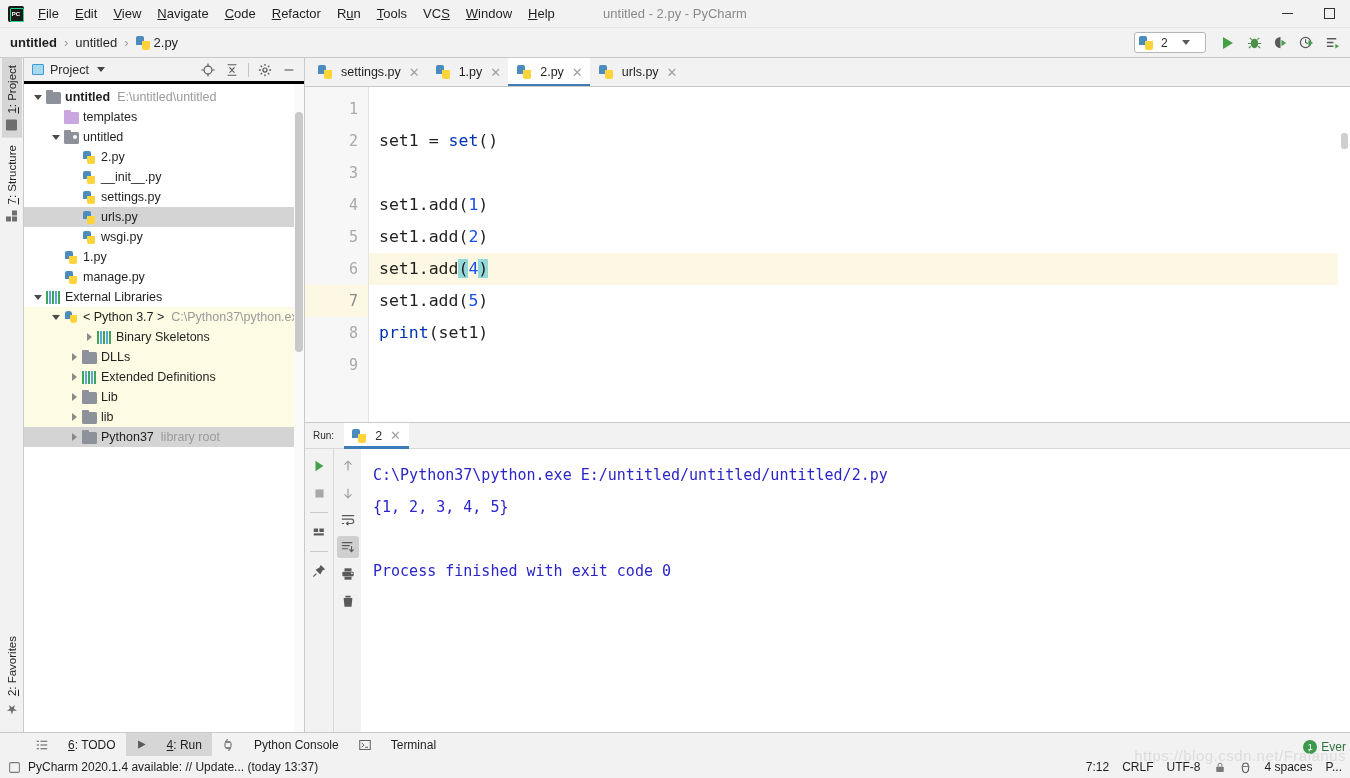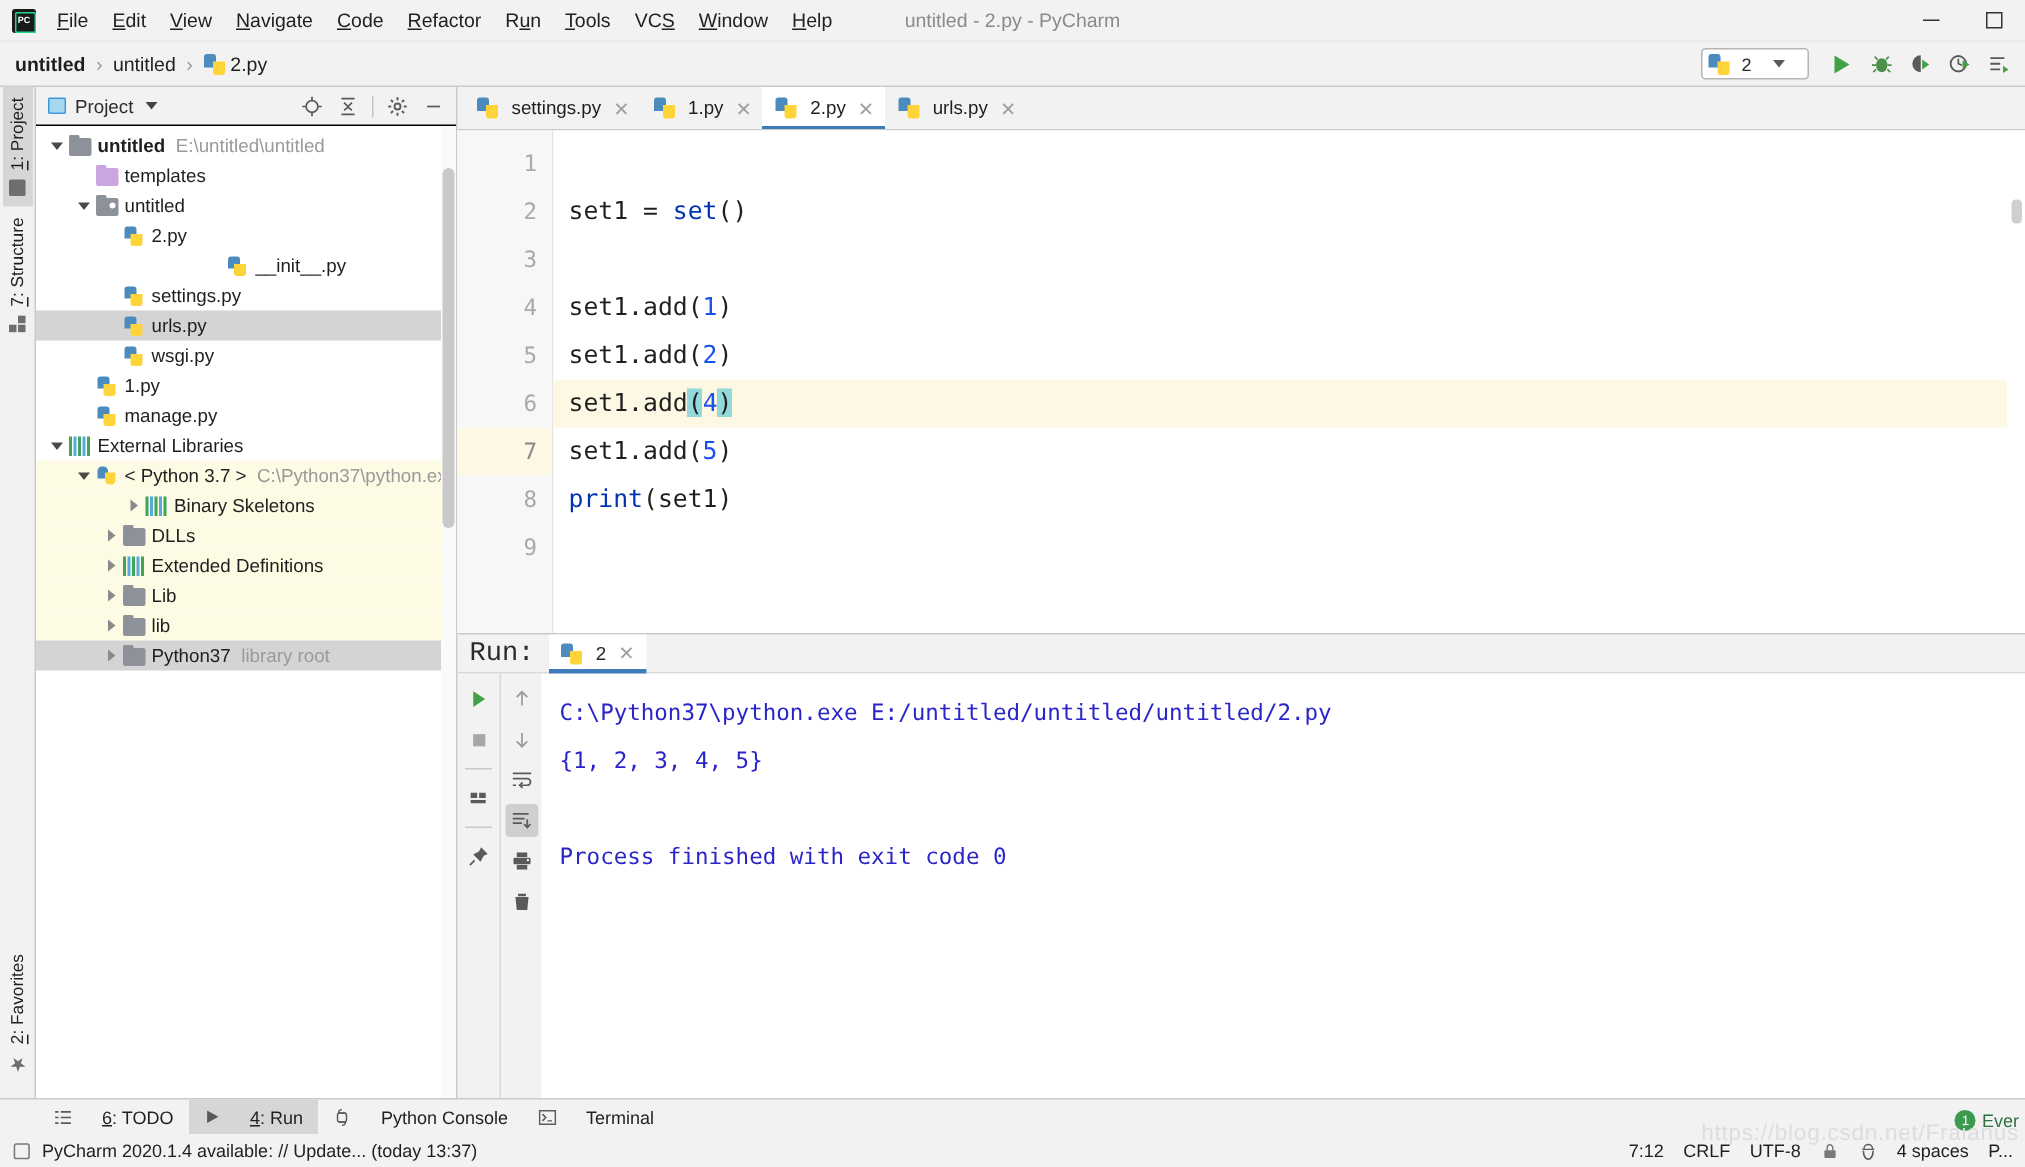--- a/index.html
+++ b/index.html
@@ -95,21 +95,21 @@
   }
   .star-ico { color: #6e6e6e; font-size: 13px; line-height: 11px; }
 
   
   .project-panel {
     width: 281px; background: #fff; display: flex; flex-direction: column; flex: 0 0 281px;
     border-right: 1px solid #c9c9c9; min-height: 0; position: relative;
   }
   .pp-header {
     height: 26px; background: #f2f2f2; display: flex; align-items: center;
-    padding: 0 4px 0 8px; border-bottom: 1px solid #000000; flex: 0 0 26px;
+    padding: 0 4px 0 8px; border-bottom: 3px solid #000000; flex: 0 0 26px;
   }
   .pp-title { font-size: 12.5px; margin-left: 6px; }
   .pp-sq { width: 12px; height: 11px; border: 1.5px solid #3c9ad6; background: #a8d8f0; border-radius: 1px; }
   .pp-caret { margin-left: 8px; width: 0; height: 0; border-left: 4px solid transparent; border-right: 4px solid transparent; border-top: 5px solid #444; }
   .pp-tools { margin-left: auto; display: flex; align-items: center; gap: 2px; }
   .pp-ico { width: 22px; height: 22px; display: flex; align-items: center; justify-content: center; color: #5a5a5a; }
   .pp-sep { width: 1px; height: 14px; background: #c4c4c4; margin: 0 3px; }
 
   .tree { flex: 1 1 auto; overflow: hidden; position: relative; padding-top: 3px; background: #fff; }
   .trow {
@@ -187,21 +187,21 @@
   .cline.cur { background: #fdf8e3; }
   .num { color: #1750eb; }
   .builtin { color: #0033b3; }
   .brace-hl { background: #93d9d9; }
   .edit-scroll { position: absolute; right: 0; top: 0; width: 12px; bottom: 0; background: #fff; }
   .edit-scroll-mark { position: absolute; right: 2px; top: 46px; width: 7px; height: 16px; background: #cfcfcf; border-radius: 3px; }
 
   
   .runwin { height: 310px; flex: 0 0 310px; display: flex; flex-direction: column; background: #f2f2f2; border-top: 1px solid #c9c9c9; }
   .run-header { height: 26px; display: flex; align-items: center; padding-left: 8px; flex: 0 0 26px; border-bottom: 1px solid #d8d8d8; }
-  .run-lbl { font-size: 18px; margin-right: 10px; font-family: Liberation Mono, monospace; }
+  .run-lbl { font-size: 10px; margin-right: 10px; }
   .run-tab {
     display: flex; align-items: center; gap: 5px; font-size: 12.5px; height: 26px;
     padding: 0 8px; background: #fff; position: relative;
   }
   .run-tab::after { content:""; position:absolute; left:0; right:0; bottom:0; height:2.5px; background:#3d7cb8; }
   .run-body { flex: 1 1 auto; display: flex; min-height: 0; }
   .run-tools { width: 28px; flex: 0 0 28px; background: #f2f2f2; display: flex; flex-direction: column; align-items: center; padding-top: 6px; gap: 5px; }
   .run-tools2 { width: 28px; flex: 0 0 28px; background: #f2f2f2; display: flex; flex-direction: column; align-items: center; padding-top: 6px; gap: 5px; border-left: 1px solid #d8d8d8; }
   .rt { width: 22px; height: 22px; display: flex; align-items: center; justify-content: center; color: #5a5a5a; font-size: 13px; border-radius: 3px; }
   .rt.sel { background: #cfcfcf; }
@@ -386,21 +386,21 @@
           <div class="trow" style="padding-left: 28px;">
             <span class="arrow down"></span>
             <span class="ico ico-folder ico-folder-src"></span>
             <span class="tlabel">untitled</span>
           </div>
           <div class="trow" style="padding-left: 46px;">
             <span class="arrow"></span>
             <span class="ico ico-py"></span>
             <span class="tlabel">2.py</span>
           </div>
-          <div class="trow" style="padding-left: 46px; justify-content: center;">
+          <div class="trow" style="padding-left: 46px;">
             <span class="arrow"></span>
             <span class="ico ico-py"></span>
             <span class="tlabel">__init__.py</span>
           </div>
           <div class="trow" style="padding-left: 46px;">
             <span class="arrow"></span>
             <span class="ico ico-py"></span>
             <span class="tlabel">settings.py</span>
           </div>
           <div class="trow selected" style="padding-left: 46px;">

